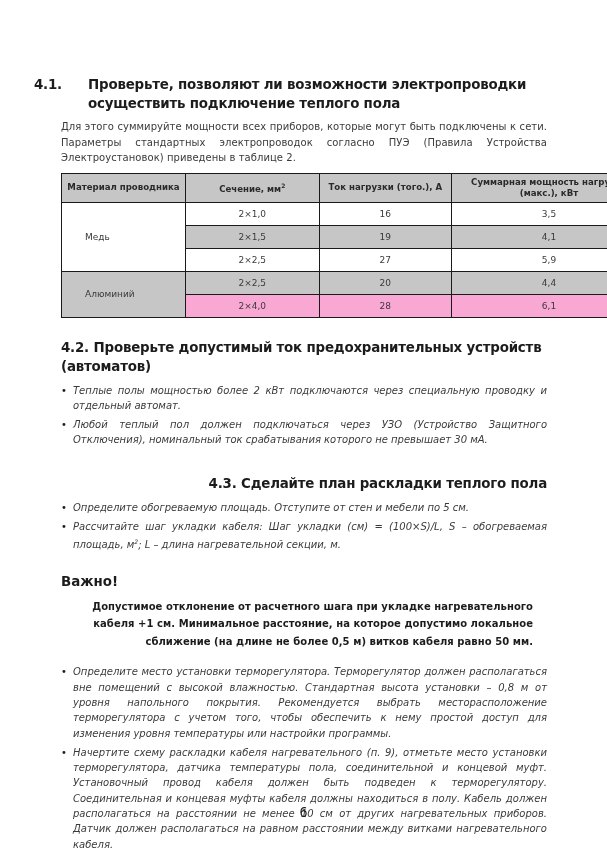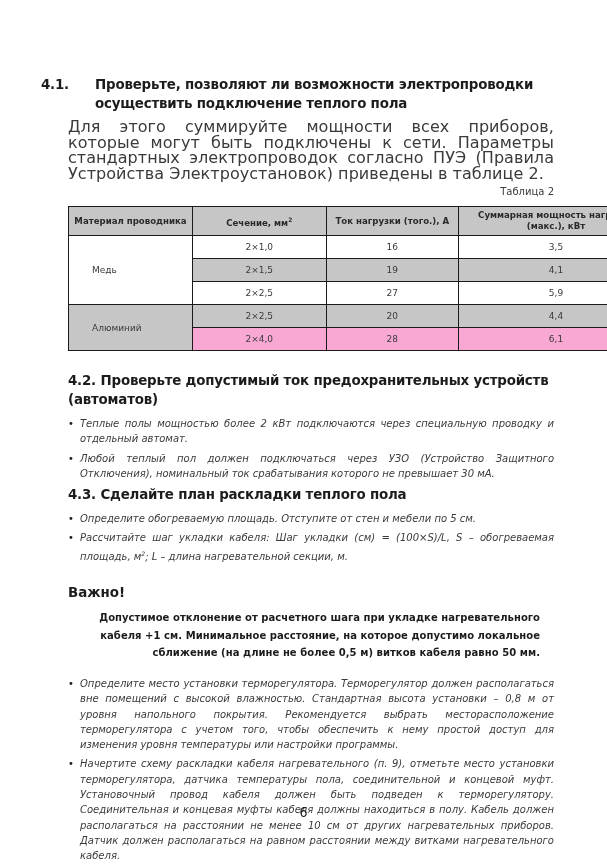--- a/index.html
+++ b/index.html
@@ -1,23 +1,23 @@
 <!DOCTYPE html>
 <html><head>
 <meta charset="utf-8">
 <style>
   html, body { margin: 0; padding: 0; background: #ffffff; }
   body { width: 607px; height: 866px; position: relative; overflow: hidden;
          font-family: "DejaVu Sans", "Liberation Sans", sans-serif; color: #3a3a3a; }
-  .page { position: absolute; left: 68px; top: 0; width: 486px; }
+  .page { position: absolute; left: 61px; top: 0; width: 486px; }
   h2 { font-size: 13.4px; font-weight: bold; color: #1c1c1c; margin: 0; line-height: 19px;
        letter-spacing: -0.2px; }
   .h-num { display: inline-block; width: 27px; }
   .h-indent { padding-left: 27px; text-indent: -27px; }
-  p { margin: 0; font-size: 16px; line-height: 15.5px; text-align: justify; letter-spacing: 0.05px; }
+  p { margin: 0; font-size: 10px; line-height: 15.5px; text-align: justify; letter-spacing: 0.05px; }
   .caption { text-align: right; font-size: 10px; line-height: 14px; margin-top: 4px; }
   table { border-collapse: collapse; width: 586px; margin-top: 7px; font-size: 9px; }
   th, td { border: 1px solid #1a1a1a; text-align: center; padding: 0; color: #3a3a3a; }
   th { background: #c6c6c6; font-weight: bold; height: 28px; line-height: 11px; font-size: 8.6px; color: #2a2a2a; }
   td { height: 22px; }
   td.mat { text-align: left; padding-left: 23px; }
   .grey { background: #c6c6c6; }
   ul { list-style: none; margin: 0; padding: 0; font-style: italic; }
   li { position: relative; padding-left: 12px; font-size: 10px; line-height: 15.3px; text-align: justify; margin-bottom: 4px; }
   li::before { content: "\2022"; position: absolute; left: 0; top: 0; color: #1c1c1c; }
@@ -29,21 +29,20 @@
 </style>
 </head>
 <body>
 
 <div class="page">
 
   <h2 class="h-indent" style="margin-top:75px;">
     <span class="h-num">4.1.</span><span>Проверьте, позволяют ли возможности электропроводки осуществить подключение теплого пола</span>
   </h2>
   <p style="margin-top:6px;">Для этого суммируйте мощности всех приборов, которые могут быть подключены к сети. Параметры стандартных электропроводок согласно ПУЭ (Правила Устройства Электроустановок) приведены в таблице 2.</p>
-  <div class="caption">Таблица 2</div>
 
   <table>
     <colgroup>
       <col style="width:103px">
         <col style="width:111px">
         <col style="width:110px">
         <col style="width:162px">
     </colgroup>
     <thead>
       <tr>
@@ -85,21 +84,21 @@
   </table>
 
   <h2 style="margin-top:20px;">
     <span>4.2.</span> <span>Проверьте допустимый ток предохранительных устройств (автоматов)</span>
   </h2>
   <ul style="margin-top:7px;">
     <li>Теплые полы мощностью более 2 кВт подключаются через специальную проводку и отдельный автомат.</li>
     <li>Любой теплый пол должен подключаться через УЗО (Устройство Защитного Отключения), номинальный ток срабатывания которого не превышает 30 мА.</li>
   </ul>
 
-  <h2 style="margin-top:4px;">
+  <h2 style="margin-top:26px;text-align:right;">
     <span>4.3.</span> <span>Сделайте план раскладки теплого пола</span>
   </h2>
   <ul style="margin-top:7px;">
     <li>Определите обогреваемую площадь. Отступите от стен и мебели по 5 см.</li>
     <li>Рассчитайте шаг укладки кабеля: Шаг укладки (см) = (100×S)/L, S – обогреваемая площадь, м<sup>2</sup>; L – длина нагревательной секции, м.</li>
   </ul>
 
   <div class="important-title" style="margin-top:20px;">Важно!</div>
   <p class="important-text" style="margin-top:7px;">Допустимое отклонение от расчетного шага при укладке нагревательного кабеля +1 см. Минимальное расстояние, на которое допустимо локальное сближение (на длине не более 0,5 м) витков кабеля равно 50 мм.</p>
 

